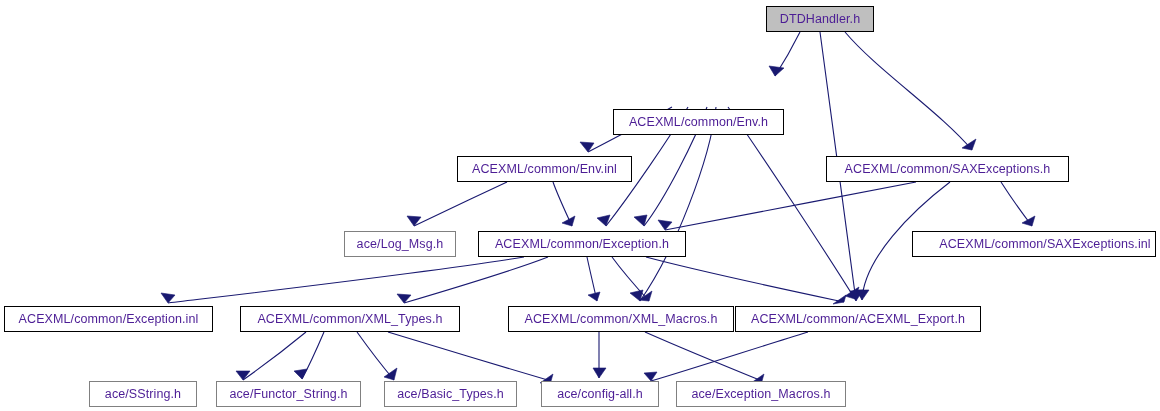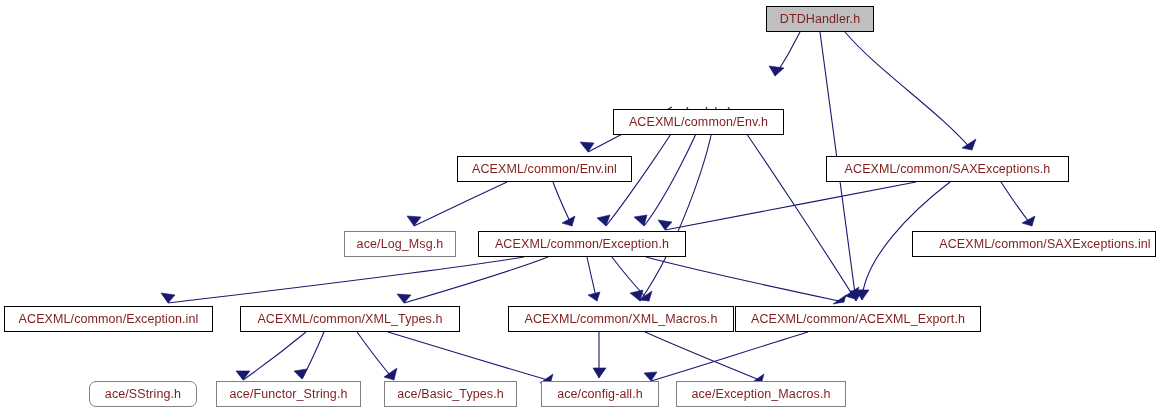--- a/index.html
+++ b/index.html
@@ -25,21 +25,21 @@
   .node-box {
     position: absolute;
     box-sizing: border-box;
     background: #ffffff;
     border: 1px solid #808080;
     display: flex;
     align-items: center;
     justify-content: center;
     font-family: "Liberation Sans", sans-serif;
     font-size: 12.5px;
-    color: #7f1d1d;
+    color: #4c1d95;
     white-space: nowrap;
     letter-spacing: 0.1px;
     cursor: pointer;
   }
   .node-box.internal {
     border: 1px solid #000000;
   }
   .node-box.root {
     border: 1px solid #000000;
     background: #bfbfbf;
@@ -144,21 +144,21 @@
       </div>
       <div class="node-box internal" style="left: 240px; top: 306px; width: 220px; height: 26px;">
         <span class="node-label">ACEXML/common/XML_Types.h</span>
       </div>
       <div class="node-box internal" style="left: 508px; top: 306px; width: 226px; height: 26px;">
         <span class="node-label">ACEXML/common/XML_Macros.h</span>
       </div>
       <div class="node-box internal" style="left: 735px; top: 306px; width: 246px; height: 26px;">
         <span class="node-label">ACEXML/common/ACEXML_Export.h</span>
       </div>
-      <div class="node-box external" style="left: 89px; top: 381px; width: 108px; height: 26px; border-radius: 7px;">
+      <div class="node-box external" style="left: 89px; top: 381px; width: 108px; height: 26px;">
         <span class="node-label">ace/SString.h</span>
       </div>
       <div class="node-box external" style="left: 216px; top: 381px; width: 145px; height: 26px;">
         <span class="node-label">ace/Functor_String.h</span>
       </div>
       <div class="node-box external" style="left: 384px; top: 381px; width: 133px; height: 26px;">
         <span class="node-label">ace/Basic_Types.h</span>
       </div>
       <div class="node-box external" style="left: 541px; top: 381px; width: 118px; height: 26px;">
         <span class="node-label">ace/config-all.h</span>

